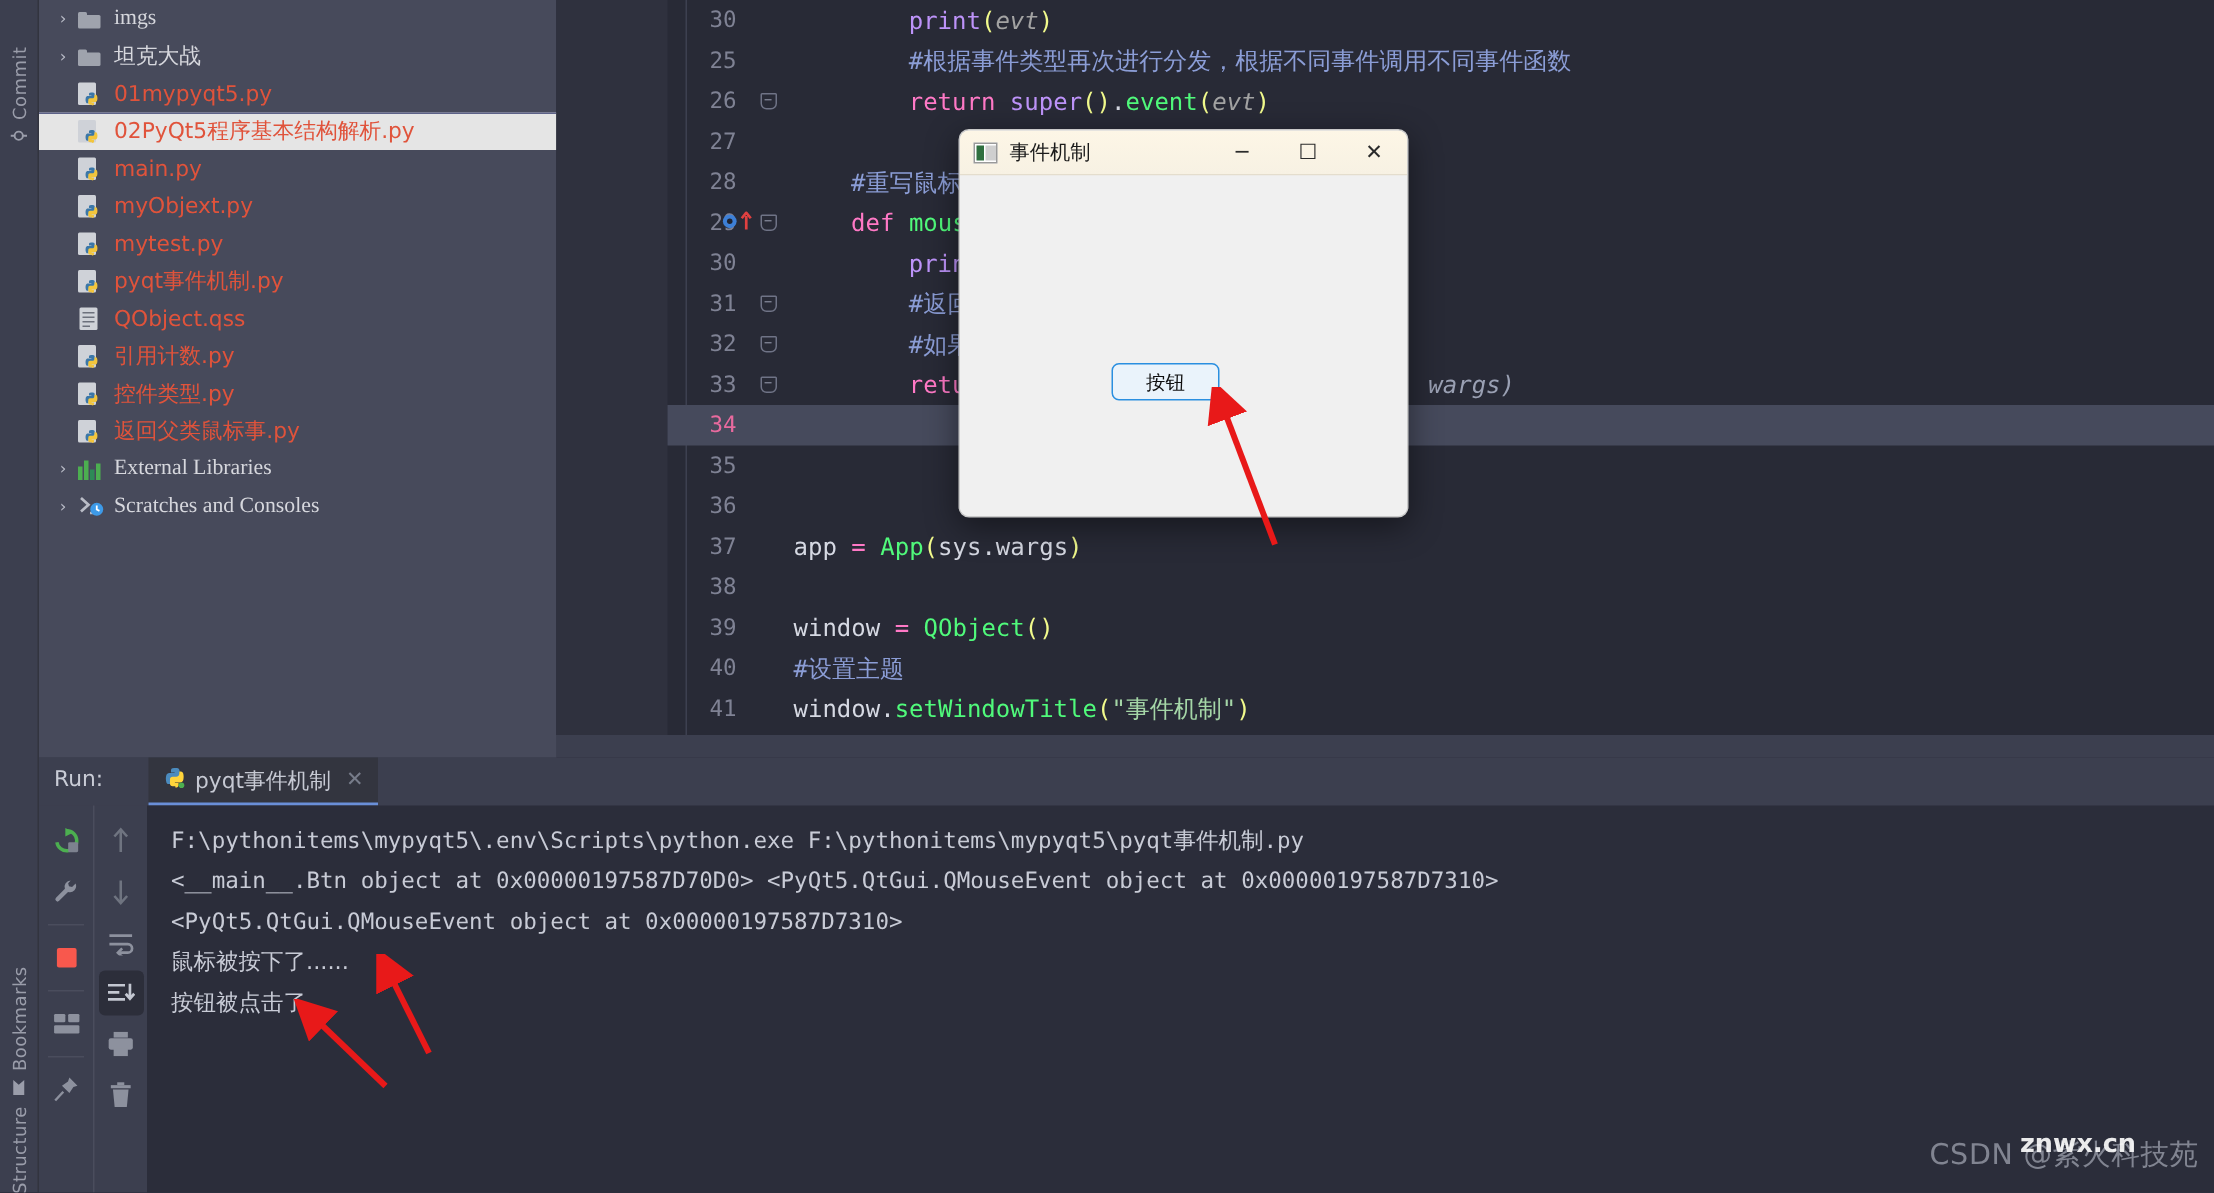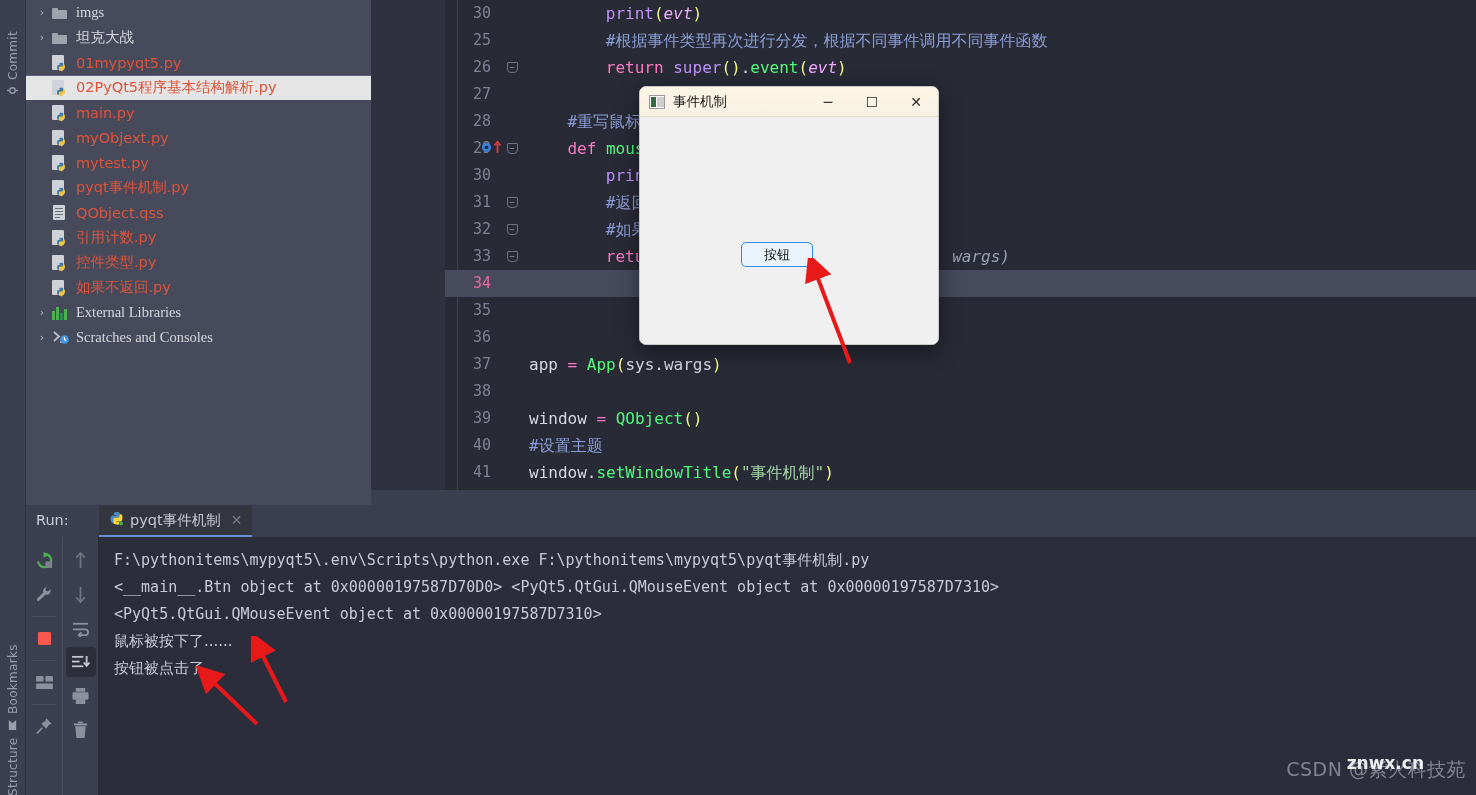--- a/index.html
+++ b/index.html
@@ -114,21 +114,21 @@
   .lnum.cur { color: #e86a9e; }
   .guide {
     position:absolute; left: 86px; top:0; bottom:0; width:1px; background:#3d4050;
   }
   .code { position: absolute; left: 84px; top:0; }
   .kw   { color: #ff79c6; text-align: center; }
   .def  { color: #ff79c6; }
   .name { color: #50fa7b; }
   .builtin { color: #bd93f9; }
   .par  { color: #f1fa8c; }
-  .var  { color: #f0abfc; font-style: italic; margin-top: 44px; }
+  .var  { color: #a3a3a3; font-style: italic; margin-top: 44px; }
   .cmt  { color: #8b9dd6; }
   .str  { color: #a5d6a7; }
   .plain{ color: #d6d9e3; }
   .dim  { color: #9aa0b3; font-style: italic; }
 
   
   .fold {
     position: absolute; left: 60px; width: 14px; height: 27px;
     display: flex; align-items: center; justify-content: center;
   }
@@ -404,21 +404,21 @@
       <div class="tree-row">
         <span class="tico">
           <span class="ic-py">
             <span class="pg"></span>
             <span class="pb"><svg width="10" height="10" viewBox="0 0 16 16">
                 <path d="M7.6 1c-2 0-2.3 1-2.3 1.9v1.3h2.6v.5H4.1c-1 0-1.9.6-2.2 1.9-.3 1.5-.3 2.4 0 4 .2 1.2.8 1.9 1.8 1.9h1.1V10.9c0-1.2 1-2.2 2.2-2.2h2.6c1 0 1.8-.8 1.8-1.8V2.9C11.4 1.9 10.6 1 9.6 1H7.6z" fill="#3b77a8"></path>
                 <path d="M8.4 15c2 0 2.3-1 2.3-1.9v-1.3H8.1v-.5h3.8c1 0 1.9-.6 2.2-1.9.3-1.5.3-2.4 0-4-.2-1.2-.8-1.9-1.8-1.9h-1.1v1.6c0 1.2-1 2.2-2.2 2.2H6.4c-1 0-1.8.8-1.8 1.8v3.1c0 1 .8 1.8 1.8 1.8h2z" fill="#f2c53d"></path>
               </svg></span>
           </span>
         </span>
-        <span class="tlabel">如果不返回.py</span>
+        <span class="tlabel">返回父类鼠标事.py</span>
       </div>
       <div class="tree-row lib">
         <span class="arrow">›</span>
         <span class="tico">
           <span class="ic-lib">
             <i style="height:9px"></i>
             <i style="height:13px"></i>
             <i style="height:7px;background:#2e8b57"></i>
             <i style="height:11px"></i>
           </span>

